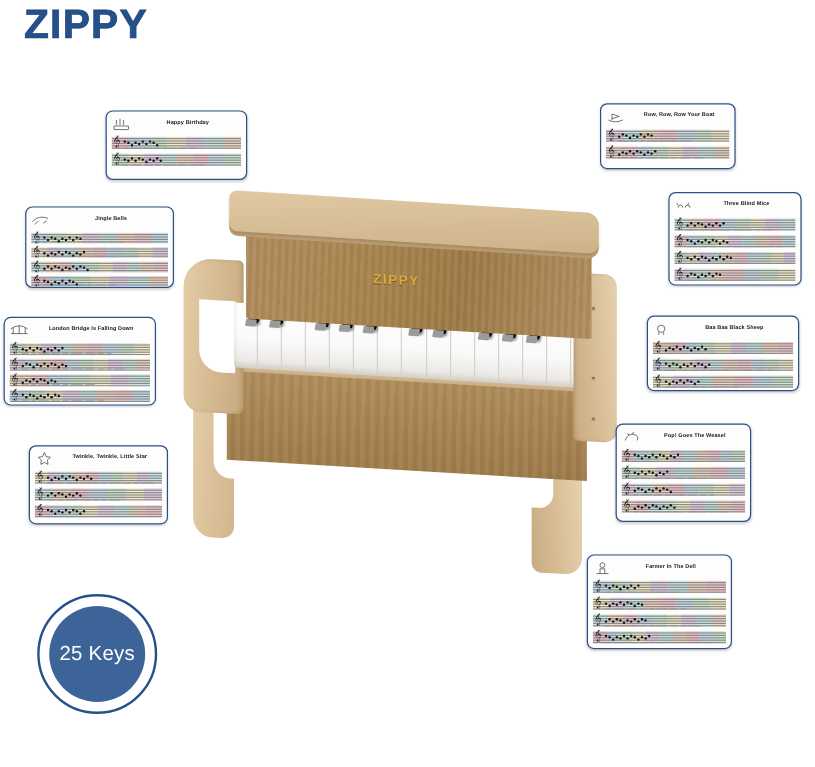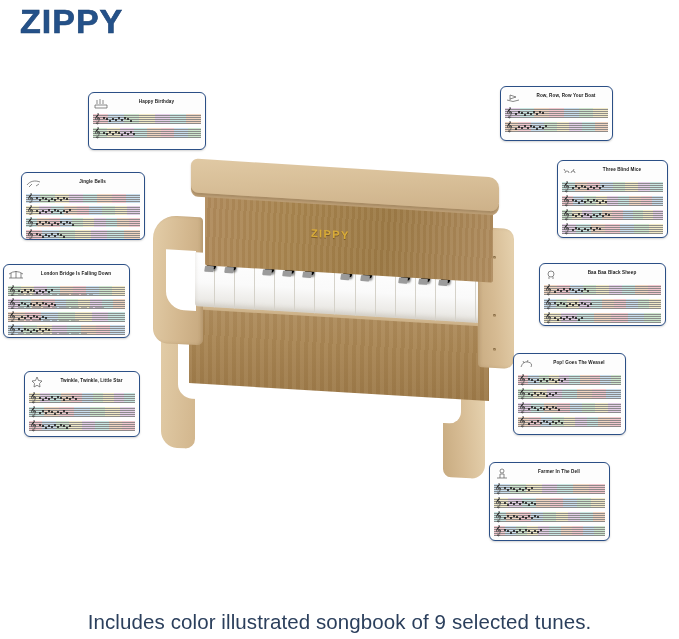--- a/index.html
+++ b/index.html
@@ -1653,16 +1653,20 @@
               <s style="width: 7px;"></s>
               <s style="width: 5px;"></s>
               <s style="width: 10px;"></s>
               <s style="width: 8px;"></s>
             </div>
           </div>
         </div>
       </div>
     </div>
 
-
-  <div class="caption">Includes color illustrated songbook of 9 selected tunes.</div>
+  <div class="badge">
+    <div class="badge-inner">
+      <span>25 Keys</span>
+    </div>
+  </div>
+
 
 </div>
 
 </body></html>

